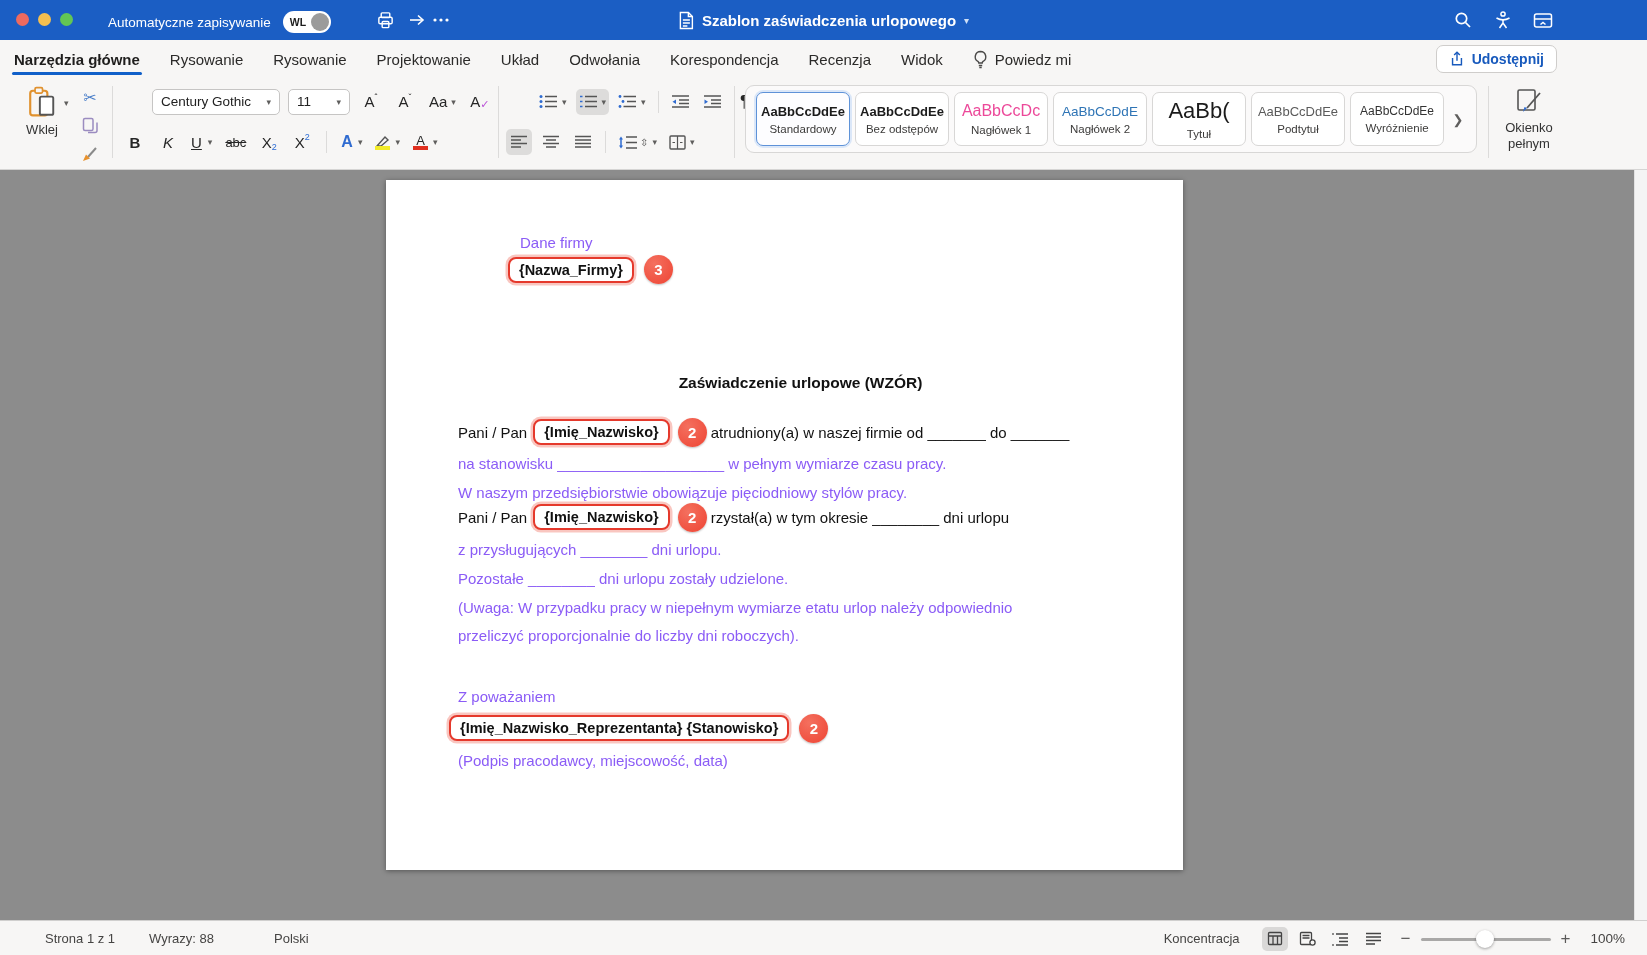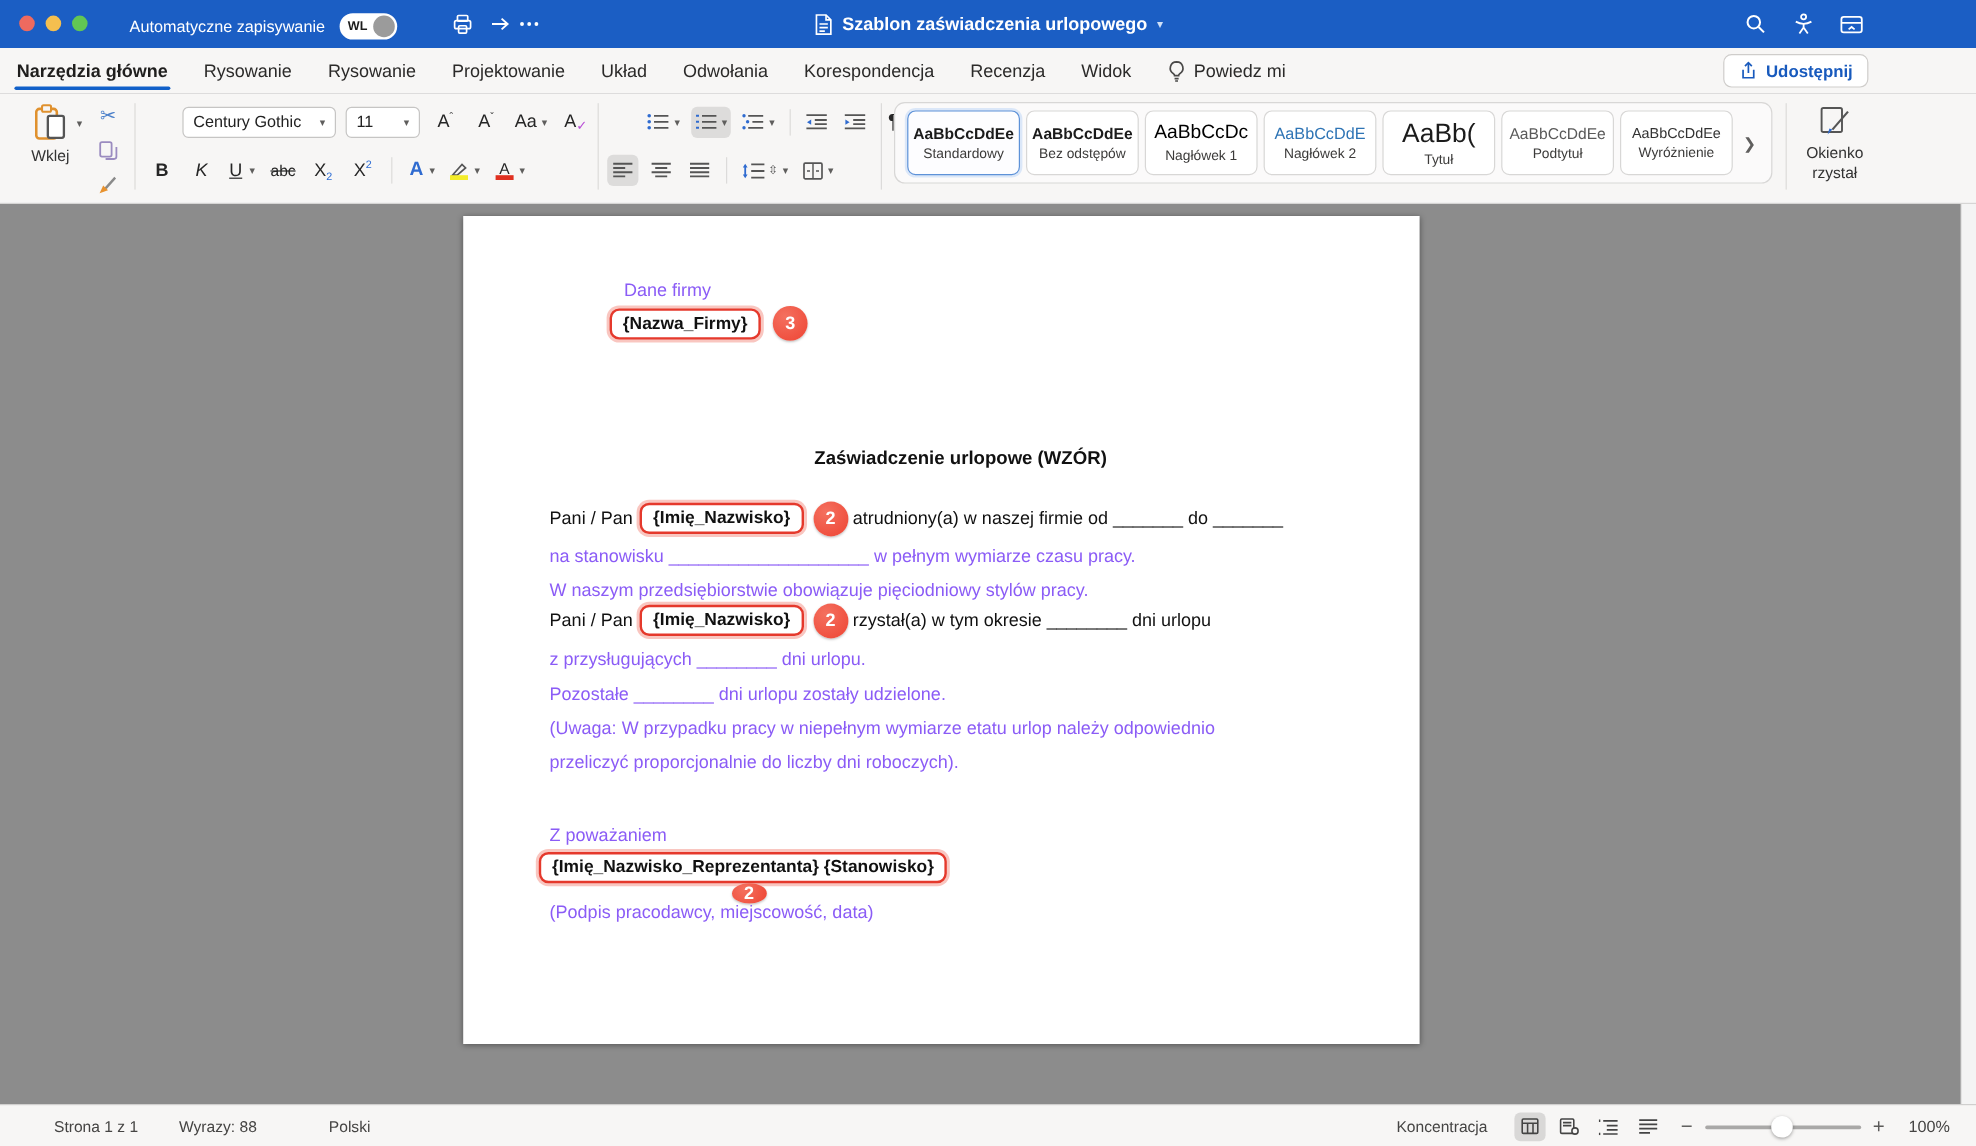--- a/index.html
+++ b/index.html
@@ -43,21 +43,21 @@
   .mini { font-size:9px; color:#262626; position:relative; top:-5px; }
   .sub { font-size:9px; color:#2b6bd4; position:relative; top:5px; }
   .sup { font-size:9px; color:#2b6bd4; position:relative; top:-5px; }
   .underbar { display:block; width:15px; height:4px; margin-top:-1px; }
   .stack { display:flex; flex-direction:column; align-items:center; line-height:1; }
   .gallery { position:absolute; left:745px; top:7px; width:732px; height:68px; background:#fbfafa; border:1px solid #d8d7d6; border-radius:9px; display:flex; align-items:center; padding:0 6px 0 10px; gap:5px; }
   .style-card { width:94px; height:54px; background:#fff; border:1px solid #d8d7d6; border-radius:7px; display:flex; flex-direction:column; align-items:center; justify-content:center; gap:4px; cursor:default; overflow:hidden; }
   .style-card.selected { border:1.5px solid #5e92d8; box-shadow:0 0 0 2px #dbe7f8; background:#fdfdff; }
   .s-sample { font-size:13px; font-weight:600; color:#1b1b1b; white-space:nowrap; }
   .s-label { font-size:11.5px; color:#3c3b3a; white-space:nowrap; }
-  .st-h1 .s-sample { color:#000000; font-size:16px; font-weight:400; }
+  .st-h1 .s-sample { color:#ec4899; font-size:16px; font-weight:400; }
   .st-h2 .s-sample { color:#2e74b5; font-size:13.5px; font-weight:400; }
   .st-title .s-sample { font-size:22px; font-weight:400; }
   .st-sub .s-sample { color:#5a5a5a; font-weight:400; }
   .st-emp .s-sample { font-size:12px; font-weight:400; color:#333; }
   .gal-more { width:18px; height:54px; display:flex; align-items:center; justify-content:center; color:#5f5e5d; font-size:13px; cursor:default; }
   .styles-pane { position:absolute; left:1496px; top:8px; width:66px; text-align:center; cursor:default; }
   .styles-pane-label { font-size:13px; color:#333; line-height:1.25; margin-top:4px; }
   .canvas { position:relative; height:750px; background:#8c8c8c; }
   .page { position:absolute; left:386px; top:10px; width:797px; height:690px; background:#fff; box-shadow:0 1px 5px rgba(0,0,0,.4); }
   .doc-text { position:absolute; font-size:15px; color:#8b5cf6; white-space:nowrap; }
@@ -393,21 +393,21 @@
   </div>
 
   <div class="rdiv" style="left:1488px;"></div>
 
   <div class="styles-pane">
     <svg width="30" height="30" viewBox="0 0 30 30" style="margin:0 auto;">
       <rect x="4" y="4" width="17" height="20" rx="1.5" fill="none" stroke="#555" stroke-width="1.6"></rect>
       <path d="M26 7 L13 22" stroke="#555" stroke-width="1.8" fill="none"></path>
       <path d="M13 22 L9 26 L10.5 21 Z" fill="#2f6bd0"></path>
     </svg>
-    <div class="styles-pane-label">Okienko rzystał</div>
+    <div class="styles-pane-label">Okienko pełnym</div>
   </div>
 </div>
 
 <div class="canvas">
   <div class="page">
 
     <div class="doc-text" style="left:134px; top:54px;">Dane firmy</div>
 
     <div class="doc-row" style="left:122px; top:75px;">
       <span class="ph-box">{Nazwa_Firmy}</span>
@@ -433,21 +433,21 @@
       <span style="margin-left:4px;">rzystał(a) w tym okresie ________ dni urlopu</span>
     </div>
 
     <div class="doc-text" style="left:72px; top:361px;">z przysługujących ________ dni urlopu.</div>
     <div class="doc-text" style="left:72px; top:390px;">Pozostałe ________ dni urlopu zostały udzielone.</div>
     <div class="doc-text" style="left:72px; top:419px;">(Uwaga: W przypadku pracy w niepełnym wymiarze etatu urlop należy odpowiednio</div>
     <div class="doc-text" style="left:72px; top:447px;">przeliczyć proporcjonalnie do liczby dni roboczych).</div>
 
     <div class="doc-text" style="left:72px; top:508px;">Z poważaniem</div>
 
-    <div class="doc-row" style="left:63px; top:530px; height:36px;flex-direction:column;">
+    <div class="doc-row" style="left:63px; top:530px; height:36px;">
       <span class="ph-box">{Imię_Nazwisko_Reprezentanta} {Stanowisko}</span>
       <span class="badge" style="margin-left:10px;">2</span>
     </div>
 
     <div class="doc-text" style="left:72px; top:572px;">(Podpis pracodawcy, miejscowość, data)</div>
   </div>
   <div class="scrollbar"></div>
 </div>
 
 <div class="statusbar">

